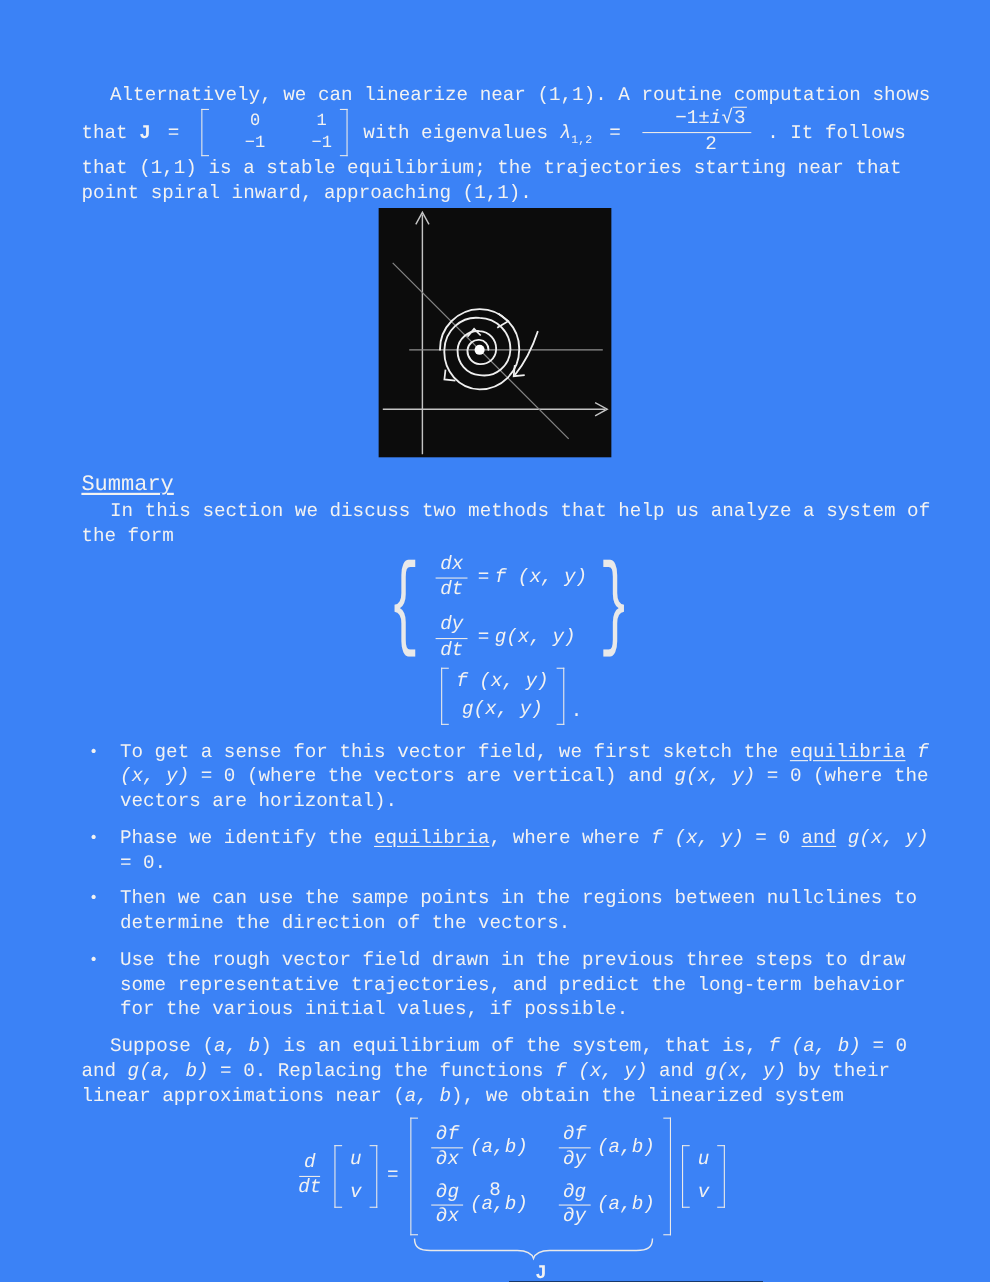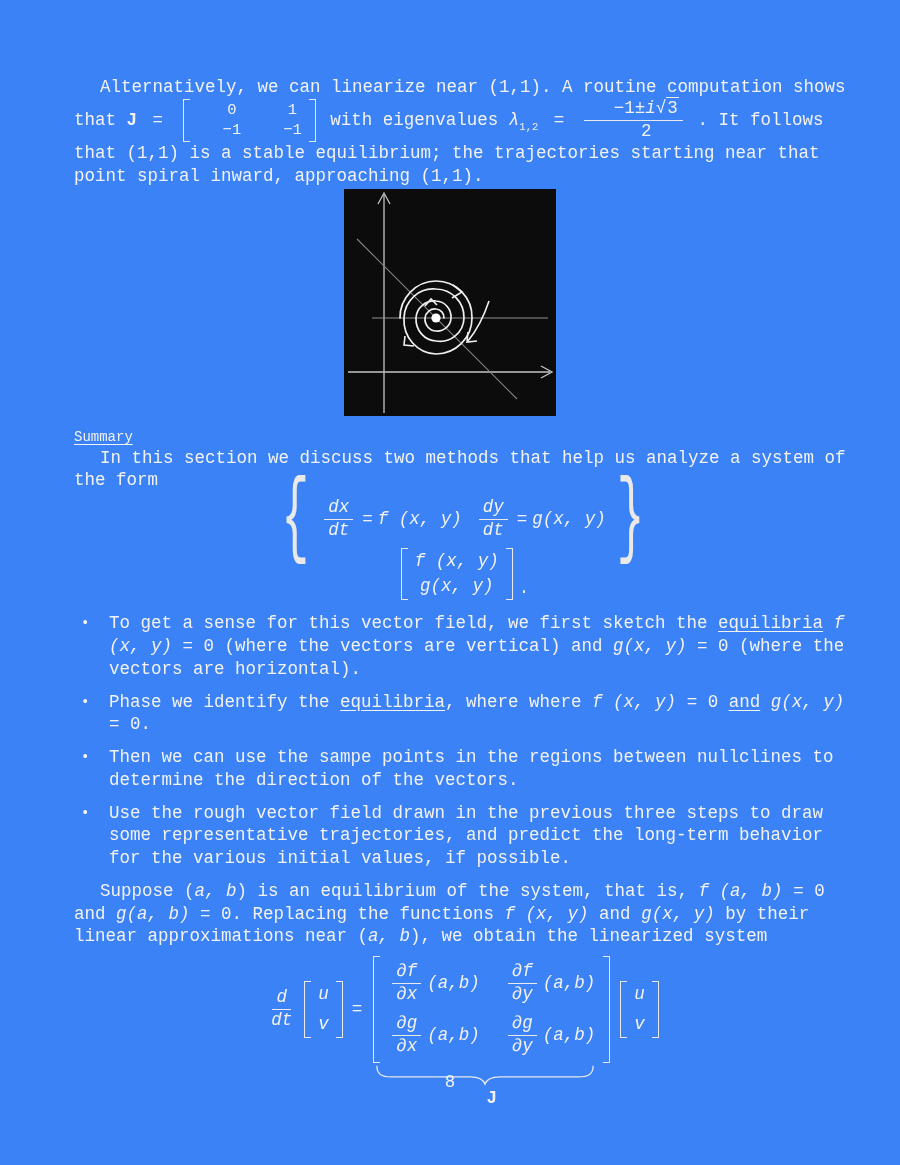--- a/index.html
+++ b/index.html
@@ -5,21 +5,21 @@
   html,body { margin:0; padding:0; background:#000; }
   .page {
     position:relative; width:900px; height:1165px; background:#3b82f6;
     color:#f2f2f2; font-family:Liberation Mono, monospace;
     font-size:17.5px; line-height:1.3; overflow:hidden;
   }
   .content { padding:76px 48px 0 74px; }
   .para { margin:0 0 2px 0; }
   .indent { text-indent:26px; }
   .heading {
-    margin:12px 0 0 0; font-size:14px; font-weight:400;
+    margin:12px 0 0 0; font-size:20px; font-weight:400;
     text-decoration:underline; text-underline-offset:3px;
   }
   .u { text-decoration:underline; text-underline-offset:3px; }
   .mi { font-style:italic; }
   .bold { font-weight:bold; }
   sub.lsub { font-size:10.5px; font-style:normal; }
 
   
   .frac { display:inline-flex; flex-direction:column; align-items:center;
           vertical-align:middle; text-align:center; margin:0 4px; line-height:1.12; }
@@ -33,21 +33,21 @@
   .brk.l { border-left:1.6px solid #e9e9e9; border-top:1.6px solid #e9e9e9; border-bottom:1.6px solid #e9e9e9; }
   .brk.r { border-right:1.6px solid #e9e9e9; border-top:1.6px solid #e9e9e9; border-bottom:1.6px solid #e9e9e9; }
   .mrows { display:grid; align-items:center; justify-items:center; padding:2px 7px; row-gap:2px; }
   .cols2 { grid-template-columns:auto auto; column-gap:16px; }
   .small-m { font-size:15.5px; line-height:1.2; }
 
   
   .disp { text-align:center; margin:4px 0 6px 0; }
   .disp-inner { display:inline-flex; align-items:center; }
   .curly { display:inline-block; font-size:46px; line-height:1; transform:scaleY(2.05); margin:0 3px; color:#e9e9e9; }
-  .sysrows { display:flex; flex-direction:row; gap:13px; align-items:flex-start; margin:0 8px; }
+  .sysrows { display:flex; flex-direction:column; gap:13px; align-items:flex-start; margin:0 8px; }
   .sysrow { display:flex; align-items:center; }
   .eqsp { margin:0 5px; }
   .vfperiod { align-self:flex-end; margin-left:2px; }
 
   
   .bullet { display:flex; margin:0 0 10px 0; }
   .marker { flex:none; width:28px; padding-left:7px; font-size:14px; line-height:1.6; }
   .btext { flex:1; }
 
   

